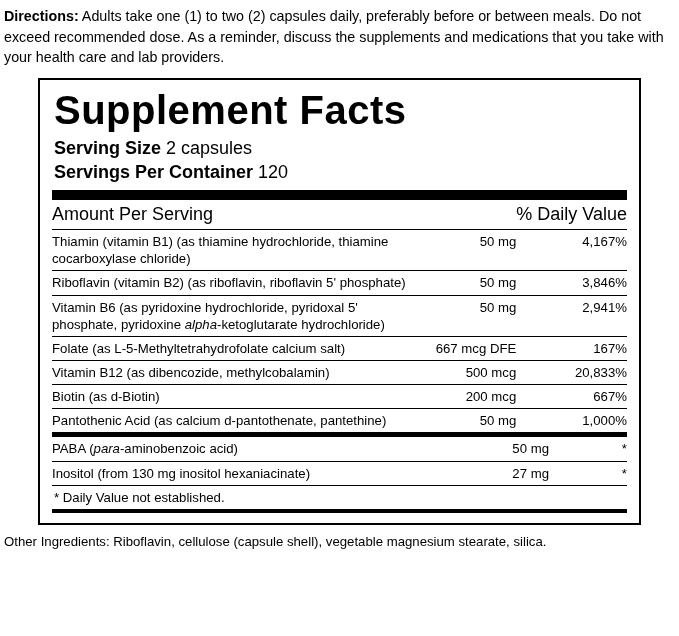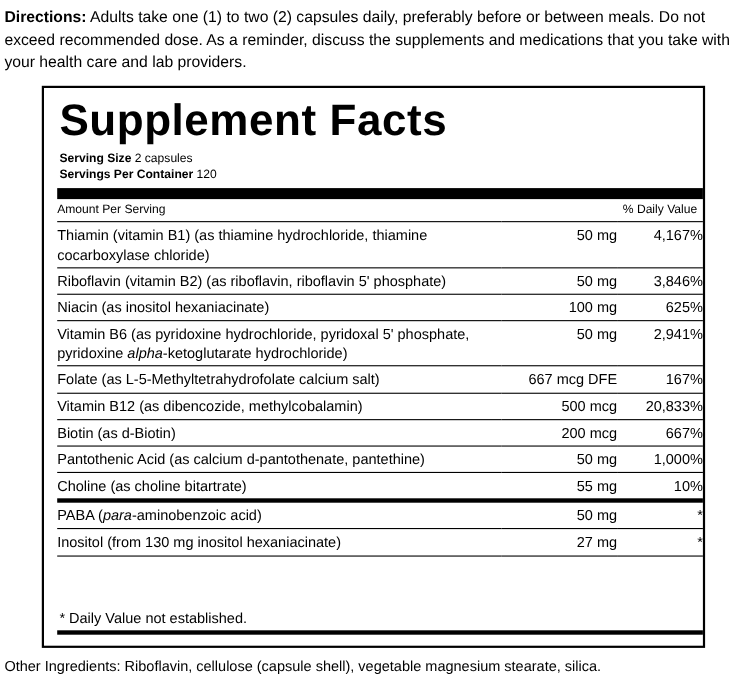--- a/index.html
+++ b/index.html
@@ -27,34 +27,34 @@
     font-size: 14.3px;
     line-height: 1.45;
   }
   .directions b {
     font-weight: bold;
   }
   
   .panel {
     margin: 10px 38px 0 38px;
     border: 2.5px solid #000;
-    padding: 8px 0 10px 12px;
+    padding: 8px 12px 10px 12px;
     box-sizing: border-box;
   }
   .sf-title {
     font-size: 40px;
     font-weight: bold;
     letter-spacing: 0.5px;
     line-height: 1.05;
     text-align: left;
     margin: 1px 0 6px 2px;
     font-family: "Liberation Sans", sans-serif;
   }
   .serving-line {
-    font-size: 11px;
+    font-size: 18px;
     line-height: 1.32;
     margin-left: 2px;
   }
   .serving-line b { font-weight: bold; }
 
   .rule-thick {
     height: 10px;
     background: #000;
     margin: 5px 0 0 0;
   }
@@ -74,32 +74,31 @@
     line-height: 1.3;
   }
   table.facts tr.line > td {
     border-bottom: 1px solid #000;
   }
   td.name { text-align: left; padding-right: 6px; padding-left: 2px; }
   td.amount { text-align: right; width: 105px; white-space: nowrap; padding-right: 10px; margin-top: 16px;}
   td.dv { text-align: right; width: 78px; white-space: nowrap; padding-right: 2px;}
 
   .hdr td {
-    font-size: 11px;
+    font-size: 18px;
     padding: 2px 0 3px 0;
   }
   .hdr td.name { text-align: left; }
   .hdr td.dv { text-align: center; }
 
   em { font-style: italic; }
 
   .footnote {
     font-size: 13.2px;
     padding: 4px 0 4px 2px;
-    margin-top: 44px;
   }
   .other {
     padding: 8px 6px 0 4px;
     font-size: 13.2px;
     line-height: 1.4;
   }
 </style>
 </head>
 <body>
 
@@ -135,25 +134,20 @@
             <td class="name">Thiamin (vitamin B1) (as thiamine hydrochloride, thiamine cocarboxylase chloride)</td>
             <td class="amount">50 mg</td>
             <td class="dv">4,167%</td>
           </tr>
           <tr class="line">
             <td class="name">Riboflavin (vitamin B2) (as riboflavin, riboflavin 5' phosphate)</td>
             <td class="amount">50 mg</td>
             <td class="dv">3,846%</td>
           </tr>
           <tr class="line">
-            <td class="name">Niacin (as inositol hexaniacinate)</td>
-            <td class="amount">100 mg</td>
-            <td class="dv">625%</td>
-          </tr>
-          <tr class="line">
             <td class="name">Vitamin B6 (as pyridoxine hydrochloride, pyridoxal 5' phosphate, pyridoxine <em>alpha</em>-ketoglutarate hydrochloride)</td>
             <td class="amount">50 mg</td>
             <td class="dv">2,941%</td>
           </tr>
           <tr class="line">
             <td class="name">Folate (as L-5-Methyltetrahydrofolate calcium salt)</td>
             <td class="amount">667 mcg DFE</td>
             <td class="dv">167%</td>
           </tr>
           <tr class="line">
@@ -163,25 +157,20 @@
           </tr>
           <tr class="line">
             <td class="name">Biotin (as d-Biotin)</td>
             <td class="amount">200 mcg</td>
             <td class="dv">667%</td>
           </tr>
           <tr class="line">
             <td class="name">Pantothenic Acid (as calcium d-pantothenate, pantethine)</td>
             <td class="amount">50 mg</td>
             <td class="dv">1,000%</td>
-          </tr>
-          <tr>
-            <td class="name">Choline (as choline bitartrate)</td>
-            <td class="amount">55 mg</td>
-            <td class="dv">10%</td>
           </tr>
         </tbody>
     </table>
 
     <div class="rule-med"></div>
 
     <table class="facts">
       <tbody id="nutrient-rows-nodv">
           <tr class="line">
             <td class="name">PABA (<em>para</em>-aminobenzoic acid)</td>

